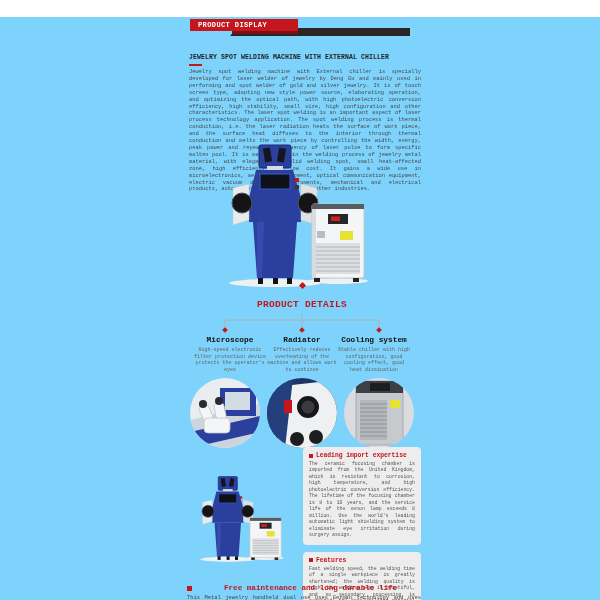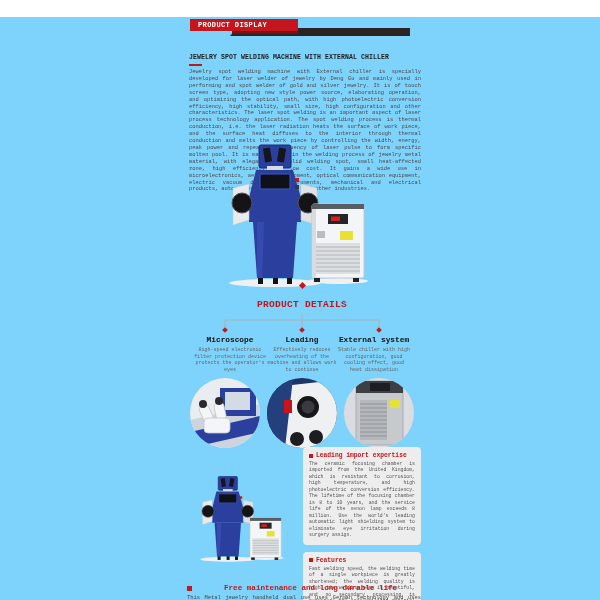--- a/index.html
+++ b/index.html
@@ -138,25 +138,25 @@
     <rect x="110" y="14" width="4" height="4" fill="#c4161c" transform="rotate(45 112 16)"></rect>
     <rect x="187" y="14" width="4" height="4" fill="#c4161c" transform="rotate(45 189 16)"></rect>
   </svg>
 
   <div class="feature-row">
     <div class="feature-col">
       <h3>Microscope</h3>
       <p>High-speed electronic filter protection device protects the operator's eyes</p>
     </div>
     <div class="feature-col">
-      <h3>Leading</h3>
+      <h3>Radiator</h3>
       <p>Effectively reduces overheating of the machine and allows work to continue</p>
     </div>
     <div class="feature-col">
-      <h3>External system</h3>
+      <h3>Cooling system</h3>
       <p>Stable chiller with high configuration, good cooling effect, good heat dissipation</p>
     </div>
   </div>
 
   <div class="circle-row">
     <div class="circle-photo">
       <svg viewBox="0 0 70 70" width="70" height="70">
         <rect width="70" height="70" fill="#e9edf0"></rect>
         <polygon points="0,42 70,26 70,70 0,70" fill="#ccd5dd"></polygon>
         <rect x="30" y="10" width="36" height="28" fill="#2b3f9e"></rect>

